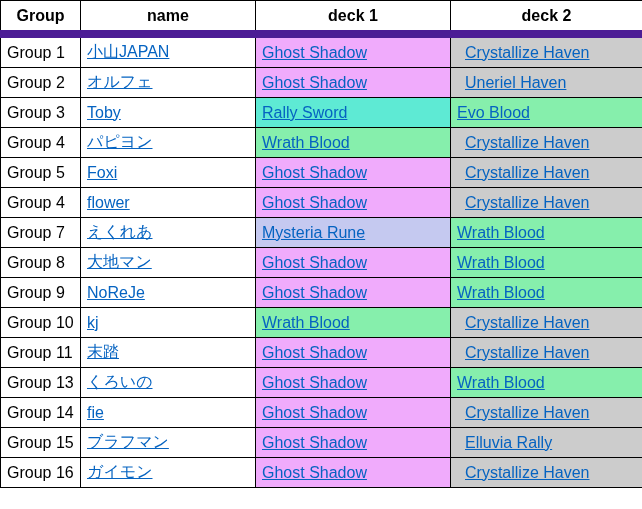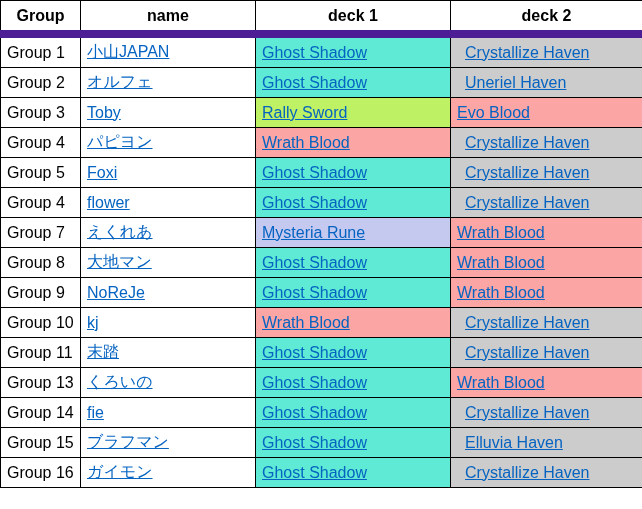--- a/index.html
+++ b/index.html
@@ -30,23 +30,23 @@
   }
   .col-group { width: 80px; }
   .col-name  { width: 175px; }
   .col-deck1 { width: 195px; }
   .col-deck2 { width: 192px; }
   a {
     color: #0563C1;
     text-decoration: underline;
   }
   .group-cell { background: #fff; }
-  .bg-pink   { background: #5eead4; }
-  .bg-yellow { background: #bef264; }
-  .bg-salmon { background: #fca5a5; }
+  .bg-pink   { background: #f0abfc; }
+  .bg-yellow { background: #5eead4; }
+  .bg-salmon { background: #86efac; }
   .bg-gray   { background: #CCCCCC; padding-left: 14px; }
   .bg-purple { background: #C5C9F0; }
 </style>
 </head>
 <body>
 
 <table>
   <colgroup>
     <col class="col-group">
     <col class="col-name">
@@ -137,21 +137,21 @@
       <tr>
         <td class="group-cell">Group 14</td>
         <td><a href="#">fie</a></td>
         <td class="bg-pink"><a href="#">Ghost Shadow</a></td>
         <td class="bg-gray"><a href="#">Crystallize Haven</a></td>
       </tr>
       <tr>
         <td class="group-cell">Group 15</td>
         <td><a href="#">ブラフマン</a></td>
         <td class="bg-pink"><a href="#">Ghost Shadow</a></td>
-        <td class="bg-gray"><a href="#">Elluvia Haven</a></td>
+        <td class="bg-gray"><a href="#">Elluvia Rally</a></td>
       </tr>
       <tr>
         <td class="group-cell">Group 16</td>
         <td><a href="#">ガイモン</a></td>
         <td class="bg-pink"><a href="#">Ghost Shadow</a></td>
         <td class="bg-gray"><a href="#">Crystallize Haven</a></td>
       </tr>
     </tbody>
 </table>
 

